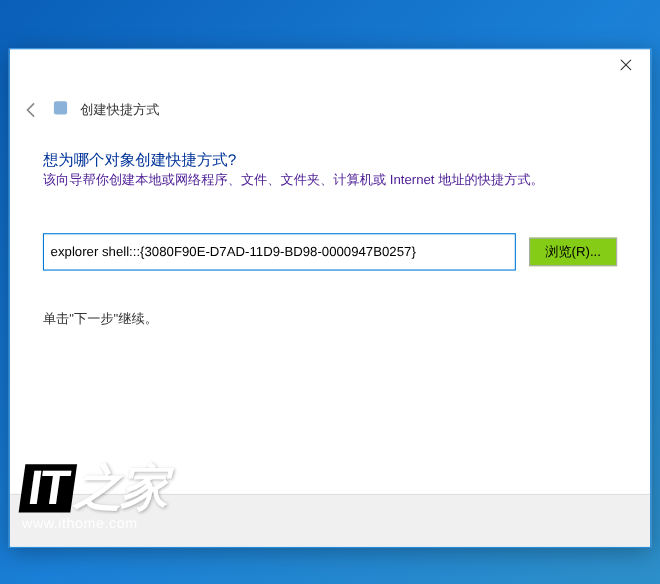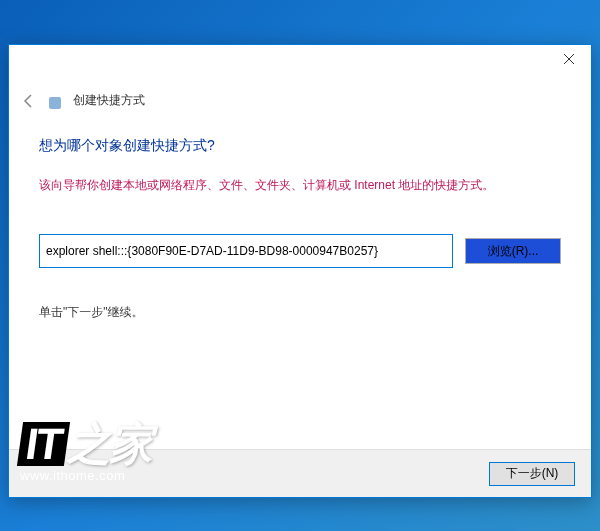--- a/index.html
+++ b/index.html
@@ -41,21 +41,21 @@
       justify-content: center;
       color: #333;
       cursor: pointer;
     }
     .close-btn svg { width: 10px; height: 10px; }
     .title-row {
       position: absolute;
       bottom: 8px;
       left: 12px;
       display: flex;
-      align-items: flex-end;
+      align-items: flex-start;
       gap: 12px;
     }
     .back-arrow {
       color: #888;
       display: flex;
       align-items: center;
     }
     .back-arrow svg { width: 16px; height: 16px; }
     .title-icon {
       width: 12px;
@@ -70,24 +70,23 @@
     }
     .content {
       flex: 1;
       padding: 20px 30px 0 30px;
       background: #fff;
     }
     .heading {
       color: #003399;
       font-size: 14px;
       font-weight: normal;
-      margin-bottom: 22px;
     }
     .description {
-      color: #be185d;
+      color: #4c1d95;
       font-size: 12px;
       margin-bottom: 40px;
     }
     .field-label {
       color: #333;
       font-size: 12px;
       margin-bottom: 6px;
     }
     .input-row {
       display: flex;
@@ -98,23 +97,23 @@
     .text-input {
       flex: 1;
       height: 26px;
       border: 1px solid #0078d7;
       padding: 16px 6px;
       font-size: 12px;
       font-family: 'Segoe UI', sans-serif;
       outline: none;
     }
     .browse-btn {
-      width: 96px;
+      width: 80px;
       height: 26px;
-      background: #1d4ed8;
+      background: #84cc16;
       border: 1px solid #adadad;
       font-size: 12px;
       cursor: pointer;
     }
     .instruction {
       color: #333;
       font-size: 12px;
     }
     .footer {
       height: 48px;
@@ -188,21 +187,20 @@
     <div class="heading">想为哪个对象创建快捷方式?</div>
     <div class="description">该向导帮你创建本地或网络程序、文件、文件夹、计算机或 Internet 地址的快捷方式。</div>
     <div class="input-row">
       <input type="text" class="text-input" value="explorer shell:::{3080F90E-D7AD-11D9-BD98-0000947B0257}" style="">
       <button class="browse-btn">浏览(R)...</button>
     </div>
     <div class="instruction">单击"下一步"继续。</div>
   </div>
 
   <div class="footer">
-    <button class="footer-btn primary">下一步(N)</button>
   </div>
 </div>
 
 <div class="watermark">
   <div class="wm-logo">
     <span class="box">IT</span><span>之家</span>
   </div>
   <div class="wm-url">www.ithome.com</div>
 </div>
 

